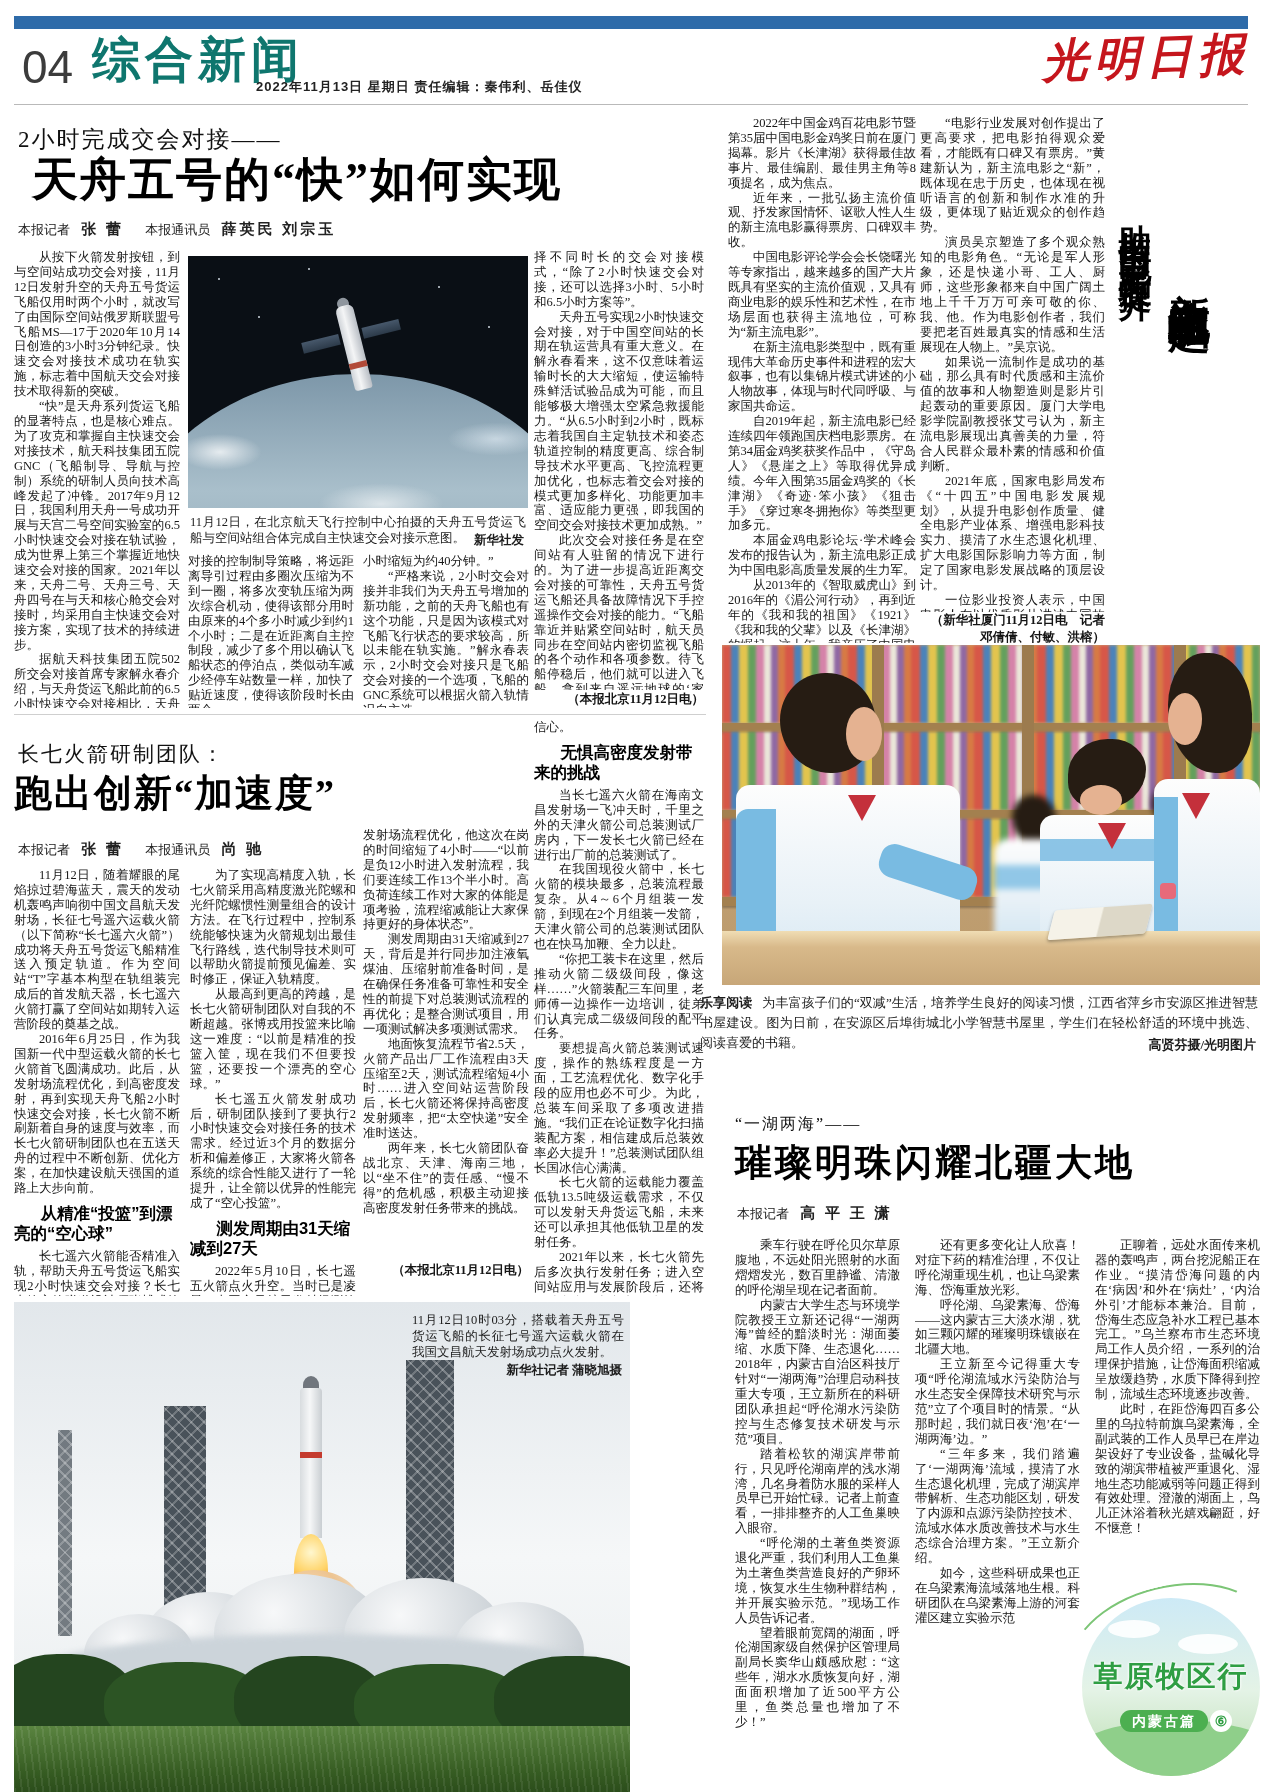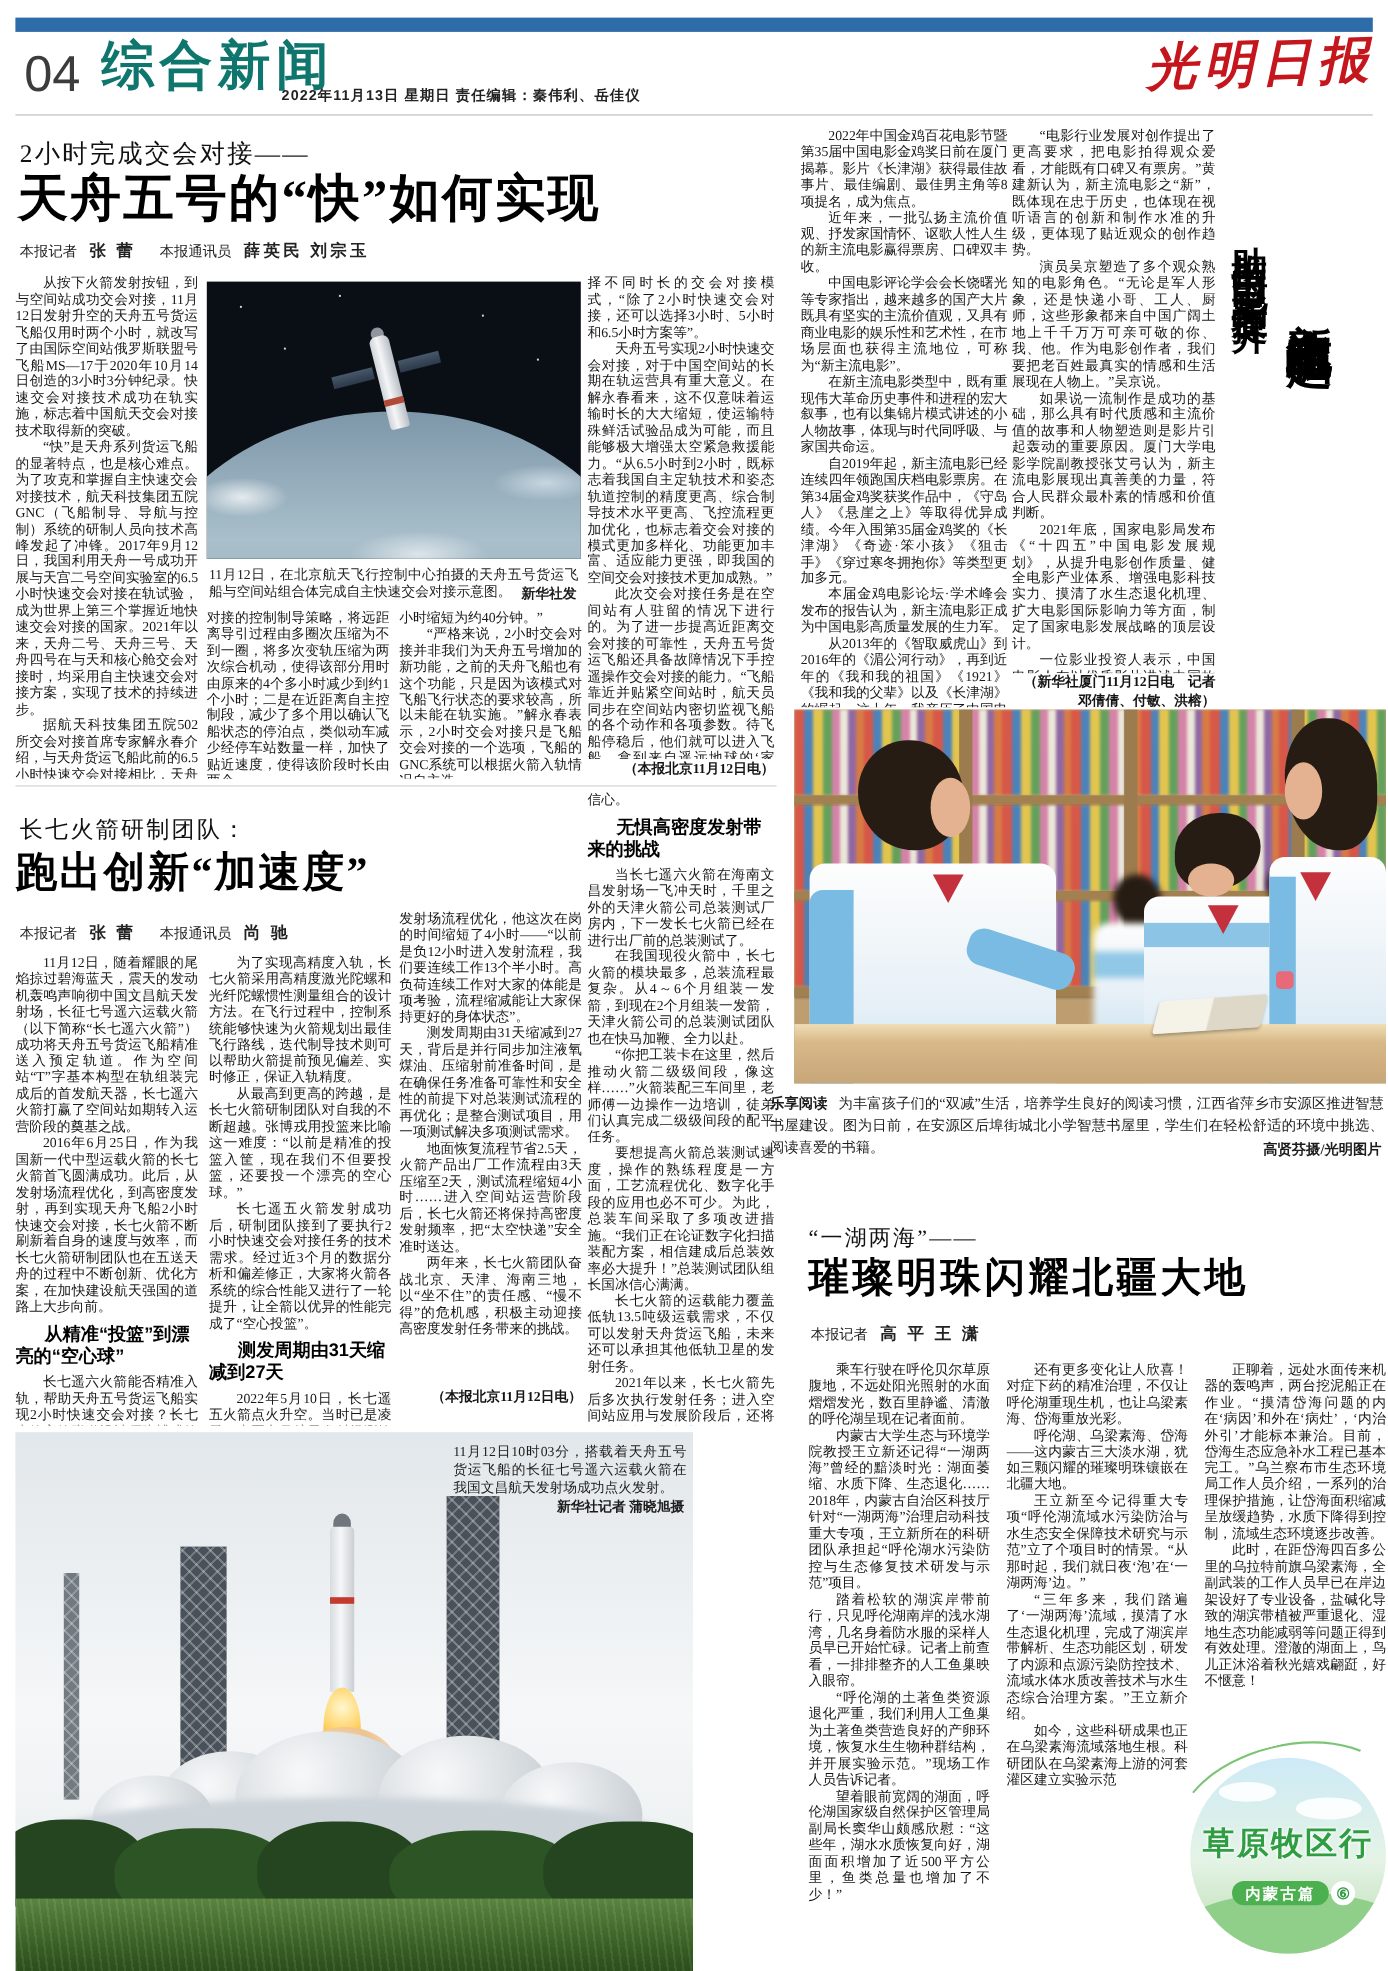--- a/index.html
+++ b/index.html
@@ -107,21 +107,21 @@
   <div class="abs secname">综合新闻</div>
   <div class="abs dateline">
     <b>2022年11月13日</b><span class="byline gap"></span>
     <b>星期日</b><span class="byline gap"></span>
     <b>责任编辑：秦伟利、岳佳仪</b>
   </div>
   <div class="abs masthead">光明日报</div>
   <div class="abs hrule" style="left:14px;top:104px;width:1234px;"></div>
 
   <div class="abs kicker" style="left:18px;top:126px;">2小时完成交会对接——</div>
-  <div class="abs headline" style="left:16px;top:154px;width:640px;">天舟五号的“快”如何实现</div>
+  <div class="abs headline" style="left:32px;top:154px;width:640px;">天舟五号的“快”如何实现</div>
   <div class="abs byline" style="left:18px;top:222px;width:620px;">
     <span class="rl">本报记者</span>
     <span class="nm">张  蕾</span><span class="gap"></span>
     <span class="rl">本报通讯员</span>
     <span class="nm">薛英民  刘宗玉</span>
   </div>
 
   <div class="col" style="left:14px;top:250px;width:166px;height:458px;">
       <p class="bp">从按下火箭发射按钮，到与空间站成功交会对接，11月12日发射升空的天舟五号货运飞船仅用时两个小时，就改写了由国际空间站俄罗斯联盟号飞船MS—17于2020年10月14日创造的3小时3分钟纪录。快速交会对接技术成功在轨实施，标志着中国航天交会对接技术取得新的突破。</p>
       <p class="bp">“快”是天舟系列货运飞船的显著特点，也是核心难点。为了攻克和掌握自主快速交会对接技术，航天科技集团五院GNC（飞船制导、导航与控制）系统的研制人员向技术高峰发起了冲锋。2017年9月12日，我国利用天舟一号成功开展与天宫二号空间实验室的6.5小时快速交会对接在轨试验，成为世界上第三个掌握近地快速交会对接的国家。2021年以来，天舟二号、天舟三号、天舟四号在与天和核心舱交会对接时，均采用自主快速交会对接方案，实现了技术的持续进步。</p>
@@ -309,21 +309,21 @@
     </div>
     <div class="tabletop"></div>
     <div class="openbook"></div>
   </div>
   <div class="cap" style="left:700px;top:993px;width:558px;height:62px;font-size:13px;line-height:20px;">
     <span class="lead">乐享阅读</span>&nbsp;&nbsp;
     <span>为丰富孩子们的“双减”生活，培养学生良好的阅读习惯，江西省萍乡市安源区推进智慧书屋建设。图为日前，在安源区后埠街城北小学智慧书屋里，学生们在轻松舒适的环境中挑选、阅读喜爱的书籍。</span>
     <span class="cap-credit">高贤芬摄/光明图片</span>
   </div>
 
-  <div class="abs kicker" style="left:735px;top:1114px;font-size:20px;">“一湖两海”——</div>
+  <div class="abs kicker" style="left:735px;top:1114px;font-size:16px;">“一湖两海”——</div>
   <div class="abs headline3" style="left:735px;top:1142px;width:520px;">璀璨明珠闪耀北疆大地</div>
   <div class="abs byline" style="left:737px;top:1206px;width:400px;">
     <span class="rl">本报记者</span>
     <span class="nm">高  平  王  潇</span>
   </div>
   <div class="col" style="left:735px;top:1238px;width:165px;height:550px;">
       <p class="bp">乘车行驶在呼伦贝尔草原腹地，不远处阳光照射的水面熠熠发光，数百里静谧、清澈的呼伦湖呈现在记者面前。</p>
       <p class="bp">内蒙古大学生态与环境学院教授王立新还记得“一湖两海”曾经的黯淡时光：湖面萎缩、水质下降、生态退化……2018年，内蒙古自治区科技厅针对“一湖两海”治理启动科技重大专项，王立新所在的科研团队承担起“呼伦湖水污染防控与生态修复技术研发与示范”项目。</p>
       <p class="bp">踏着松软的湖滨岸带前行，只见呼伦湖南岸的浅水湖湾，几名身着防水服的采样人员早已开始忙碌。记者上前查看，一排排整齐的人工鱼巢映入眼帘。</p>
       <p class="bp">“呼伦湖的土著鱼类资源退化严重，我们利用人工鱼巢为土著鱼类营造良好的产卵环境，恢复水生生物种群结构，并开展实验示范。”现场工作人员告诉记者。</p>

